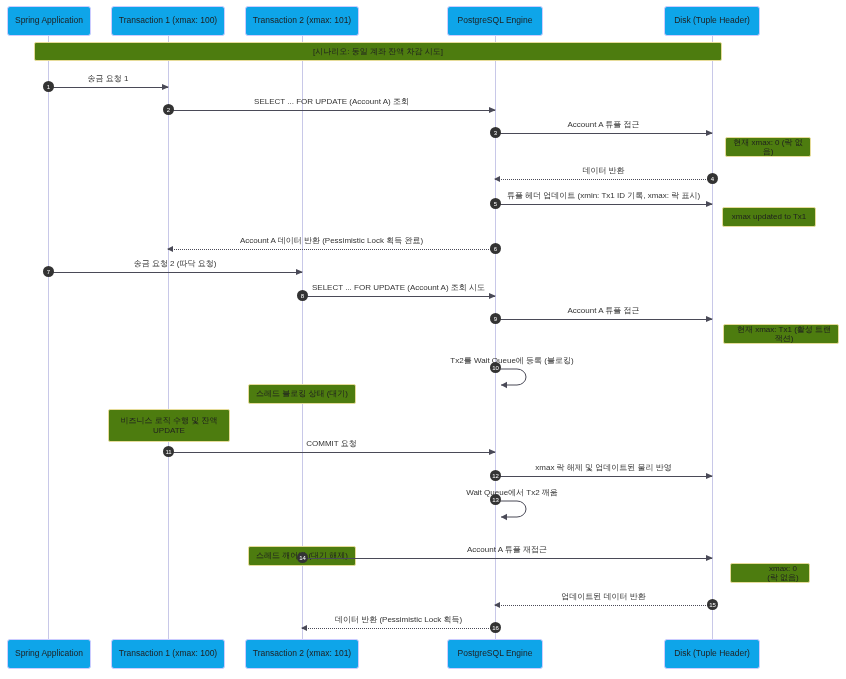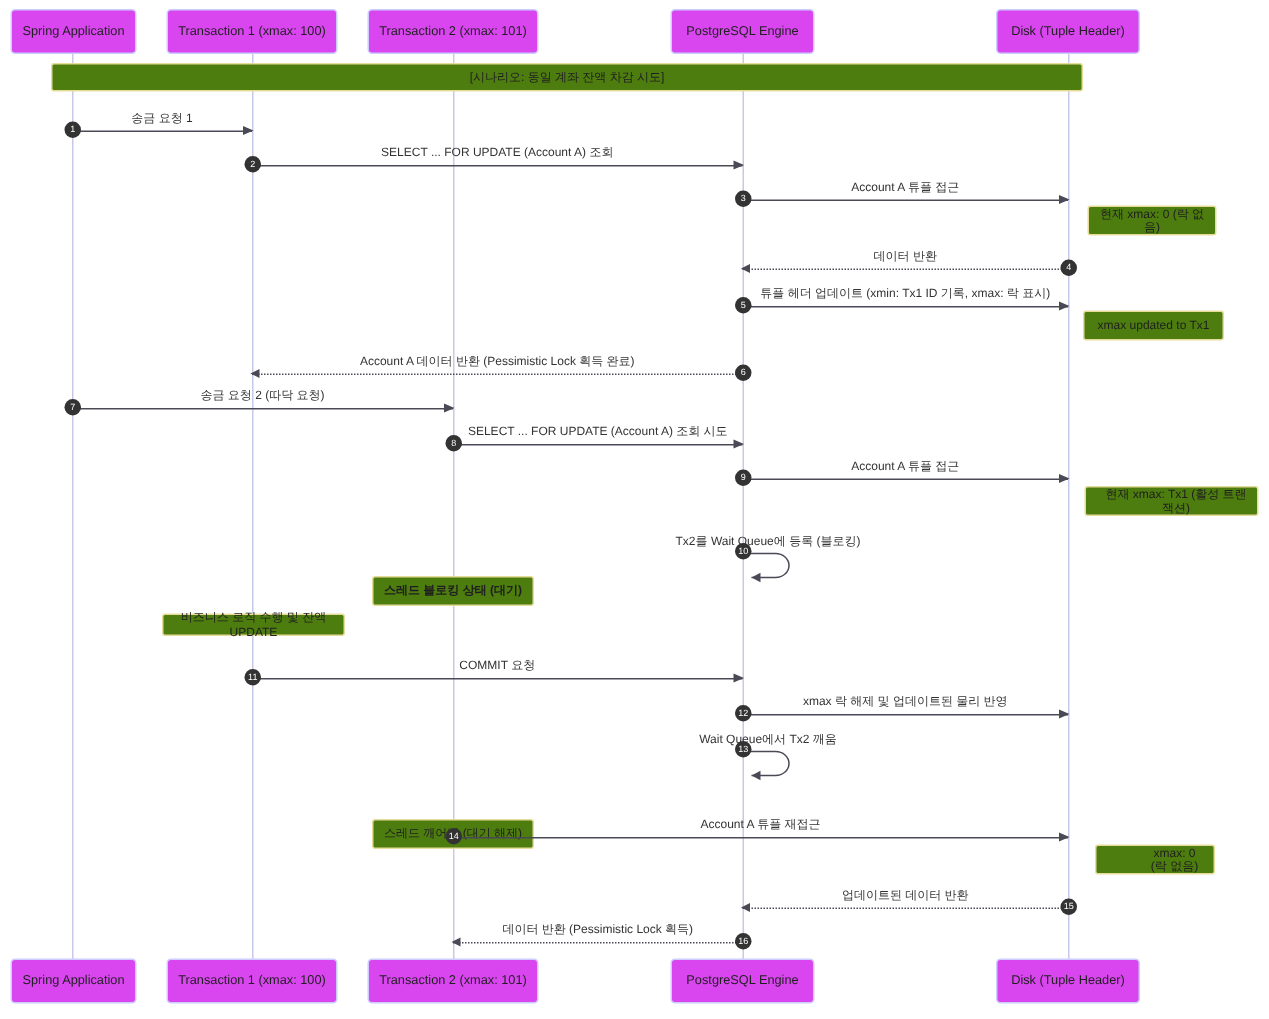--- a/index.html
+++ b/index.html
@@ -6,21 +6,21 @@
   body{
     font-family:"Liberation Sans","DejaVu Sans",sans-serif;
     width:846px;height:679px;position:relative;overflow:hidden;
     color:#333333;
   }
   #diagram{position:absolute;left:0;top:0;width:846px;height:679px;}
 
   
   .participant{
     position:absolute;
-    background:#d946ef;
+    background:#0ea5e9;
     border:1px solid #CCCCFF;
     border-radius:3px;
     height:30px;
     display:flex;align-items:center;justify-content:center;
     font-size:8.5px;
     color:#1f1f1f;
     box-sizing:border-box;
     text-align:center;
     line-height:1.1;
     padding:0 4px;
@@ -229,25 +229,25 @@
     <div class="label">Tx2를 Wait Queue에 등록 (블로킹)</div>
     <svg width="34" height="22" viewBox="0 0 34 22">
       <path d="M1 1 H22 A9 8 0 0 1 22 17 H6" fill="none" stroke="#4a4a57" stroke-width="1"></path>
       <path d="M6 17 L12 13.8 L12 20.2 Z" fill="#4a4a57"></path>
     </svg>
   </div>
   <div class="seqnum" style="left:490px;top:362px;">
     <span>10</span>
   </div>
 
-  <div class="note" style="left:248px;top:384px;width:108px;height:20px;font-weight:bold;">
+  <div class="note" style="left:248px;top:384px;width:108px;height:20px;">
     <span>스레드 블로킹 상태 (대기)</span>
   </div>
 
-  <div class="note" style="left:108px;top:409px;width:122px;height:15px;">
+  <div class="note" style="left:108px;top:409px;width:122px;height:33px;">
     <span>비즈니스 로직 수행 및 잔액 UPDATE</span>
   </div>
 
   <div class="msg right" style="left:168px;top:452px;width:327px;">
     <div class="line"></div>
     <div class="head"></div>
     <div class="label">COMMIT 요청</div>
   </div>
   <div class="seqnum" style="left:163px;top:446px;">
     <span>11</span>

